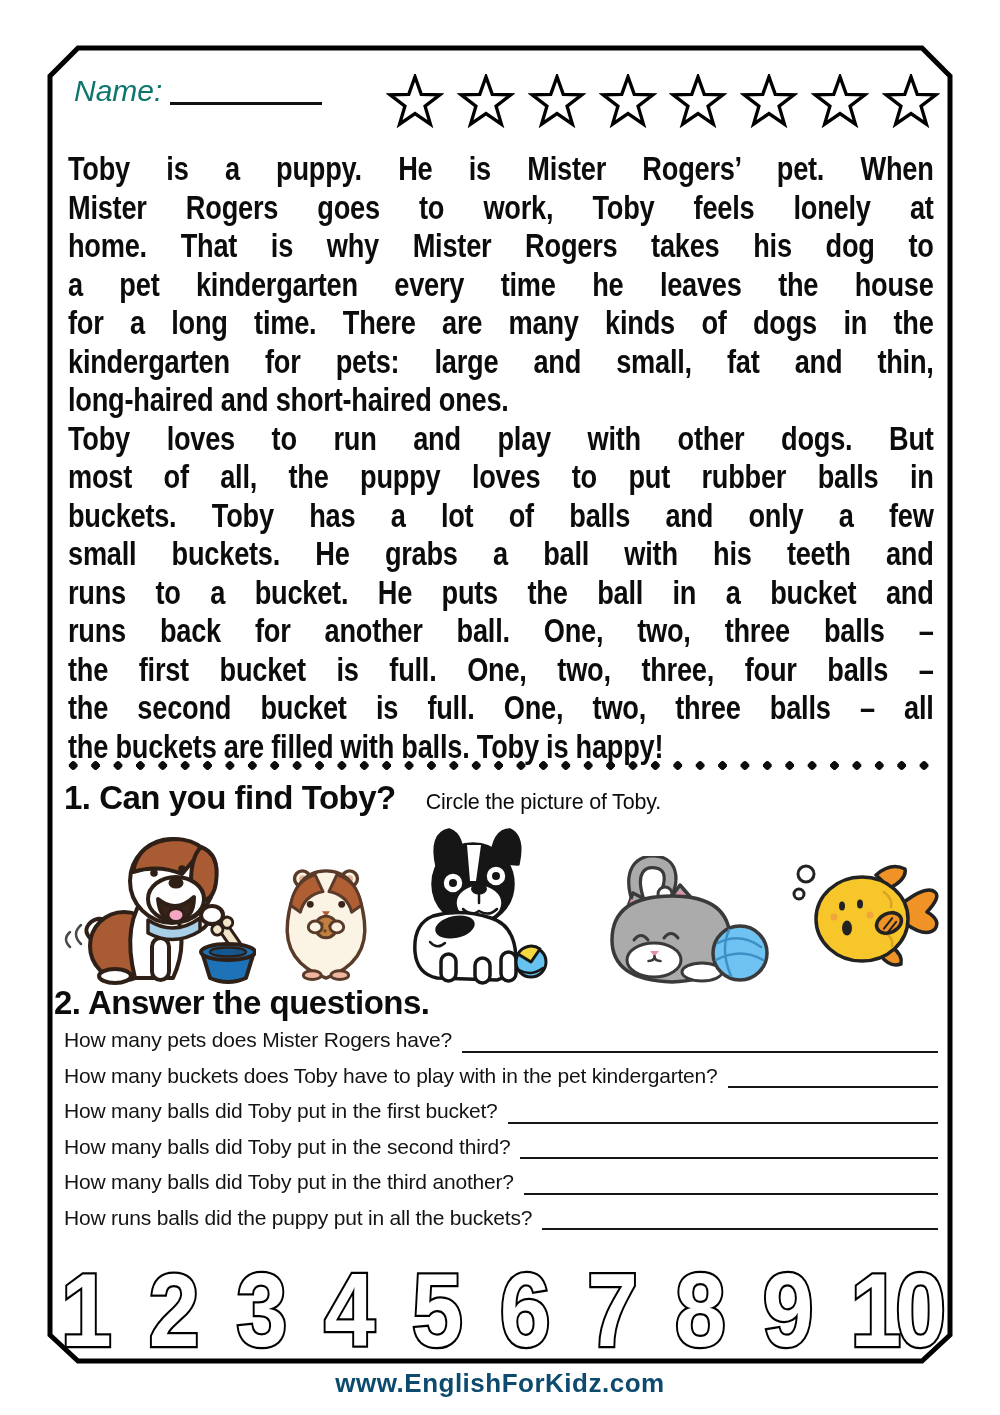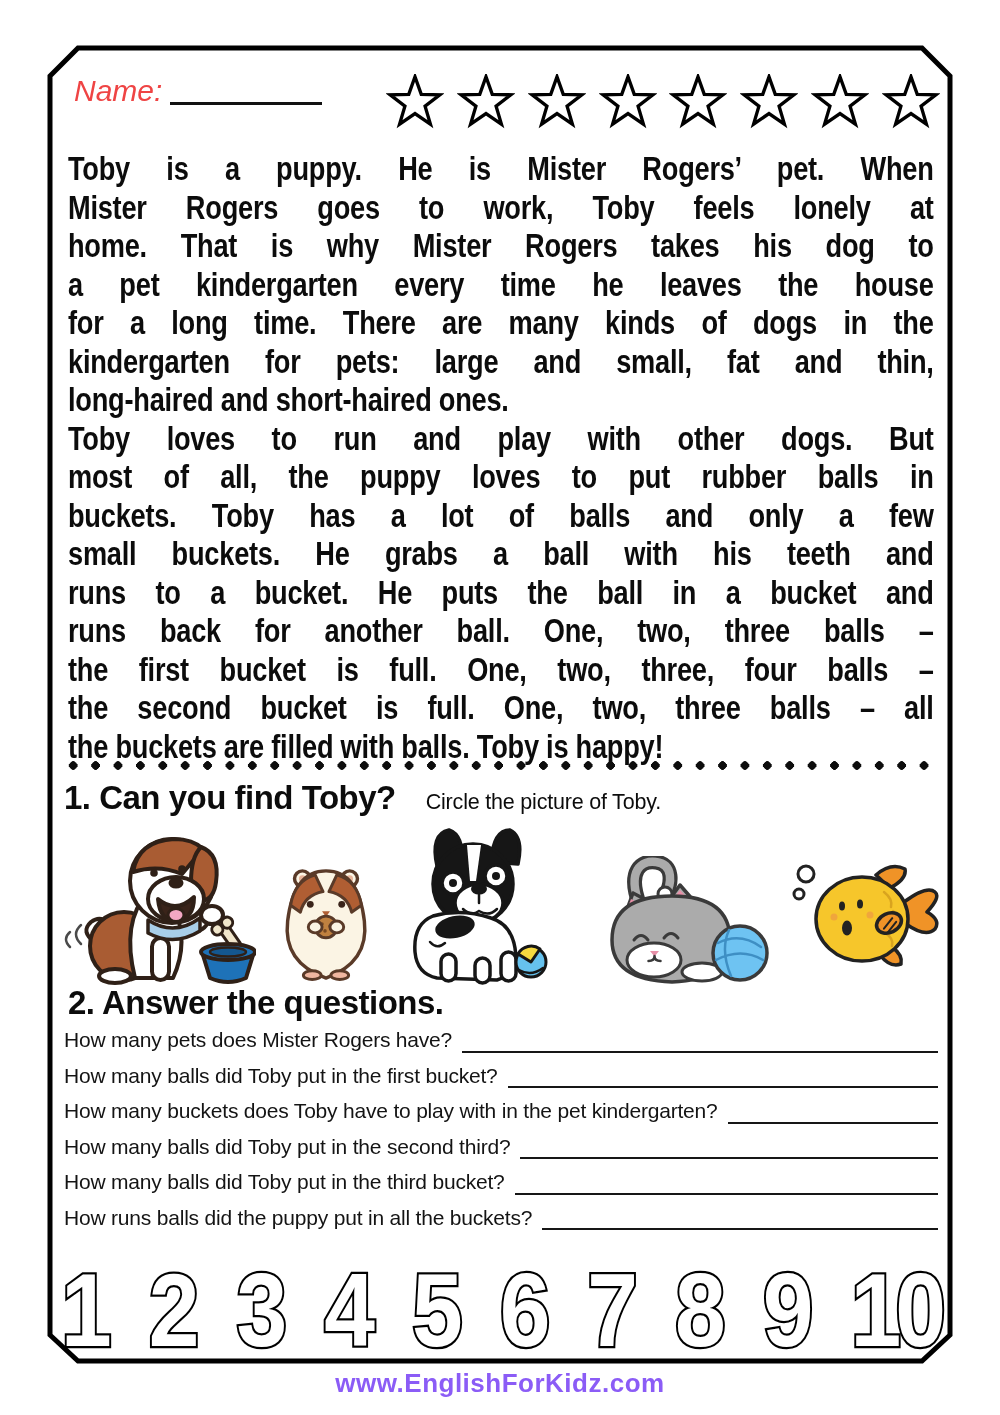--- a/index.html
+++ b/index.html
@@ -2,21 +2,21 @@
 <html><head>
 <meta charset="utf-8">
 <style>
   html,body{margin:0;padding:0;background:#fff;}
   .page{position:relative;width:1000px;height:1415px;background:#fff;overflow:hidden;
         font-family:"Liberation Sans",sans-serif;color:#0d0d0d;}
   .frame-svg{position:absolute;left:0;top:0;}
 
   
   .name-row{position:absolute;left:74px;top:74px;display:flex;align-items:flex-end;}
-  .name-label{font-style:italic;font-size:30px;line-height:34px;color:#ef4444;}
+  .name-label{font-style:italic;font-size:30px;line-height:34px;color:#0f766e;}
   .name-line{width:152px;border-bottom:3px solid #111;margin-left:8px;margin-bottom:3px;height:24px;}
 
   
   .stars{position:absolute;left:386px;top:74px;width:554px;display:flex;justify-content:space-between;}
   .star{width:58px;height:56px;}
 
   
   .passage{position:absolute;left:68px;top:149px;width:866px;}
   .pline{width:1082px;transform:scaleX(0.8);transform-origin:0 0;height:38.5px;
          font-weight:700;font-size:34px;line-height:38.5px;letter-spacing:-0.3px;
@@ -25,21 +25,21 @@
 
   
   .dotted{position:absolute;left:62px;top:760px;width:878px;height:11px;
           background-image:radial-gradient(circle 4.2px at 50% 50%, #0d0d0d 0 4.1px, transparent 4.2px);
           background-size:22.4px 11px;background-repeat:repeat-x;}
 
   
   .q1-head{position:absolute;left:64px;top:779px;display:flex;align-items:baseline;}
   .h-big{font-weight:700;font-size:33px;letter-spacing:-0.5px;color:#0c0c0c;text-align:right;}
   .h-small{font-weight:400;font-size:21.5px;margin-left:30px;letter-spacing:-0.2px;color:#0c0c0c;}
-  .q2-head{position:absolute;left:68px;top:984px;}
+  .q2-head{position:absolute;left:54px;top:984px;}
   .q3-head{position:absolute;left:62px;top:1237px;}
 
   
   .animals{position:absolute;left:60px;top:824px;width:880px;height:162px;
            display:flex;justify-content:space-between;align-items:flex-end;}
   .animal{display:block;}
 
   
   .questions{position:absolute;left:64px;top:1022px;width:874px;}
   .qrow{display:flex;height:35.5px;text-align:right;}
@@ -48,21 +48,21 @@
 
   
   .numrow{position:absolute;left:61px;top:1258px;width:1002px;transform:scaleX(0.877);
           transform-origin:0 0;display:flex;justify-content:space-between;align-items:flex-start;}
   .outnum{display:block;height:94px;font-size:104px;line-height:1;font-weight:700;
           color:#fff;-webkit-text-stroke:4.5px #000;paint-order:stroke fill;}
   .outnum.ten{letter-spacing:-7px;}
 
   
   .footer{position:absolute;left:0;top:1368px;width:100%;text-align:center;}
-  .footer-text{font-weight:700;font-size:26px;letter-spacing:0.5px;color:#8b5cf6;}
+  .footer-text{font-weight:700;font-size:26px;letter-spacing:0.5px;color:#0c4a6e;}
 </style>
 </head>
 <body>
 
 <div class="page">
 
   <svg class="frame-svg" width="1000" height="1415">
     <polygon points="78,48 922,48 950,76 950,1335 922,1361 78,1361 50,1335 50,76" fill="none" stroke="#000" stroke-width="5"></polygon>
   </svg>
 
@@ -251,33 +251,33 @@
   <div class="q2-head">
     <span class="h-big">2. Answer the questions.</span>
   </div>
 
   <div class="questions">
     <div class="qrow">
       <span class="qtext">How many pets does Mister Rogers have?</span>
       <span class="blank"></span>
     </div>
     <div class="qrow">
+      <span class="qtext">How many buckets does Toby have to play with in the pet kindergarten?</span>
+      <span class="blank"></span>
+    </div>
+    <div class="qrow">
       <span class="qtext">How many balls did Toby put in the first bucket?</span>
       <span class="blank"></span>
     </div>
     <div class="qrow">
-      <span class="qtext">How many buckets does Toby have to play with in the pet kindergarten?</span>
-      <span class="blank"></span>
-    </div>
-    <div class="qrow">
       <span class="qtext">How many balls did Toby put in the second third?</span>
       <span class="blank"></span>
     </div>
     <div class="qrow">
-      <span class="qtext">How many balls did Toby put in the third bucket?</span>
+      <span class="qtext">How many balls did Toby put in the third another?</span>
       <span class="blank"></span>
     </div>
     <div class="qrow">
       <span class="qtext">How runs balls did the puppy put in all the buckets?</span>
       <span class="blank"></span>
     </div>
   </div>
 
 
   <div class="numrow">

